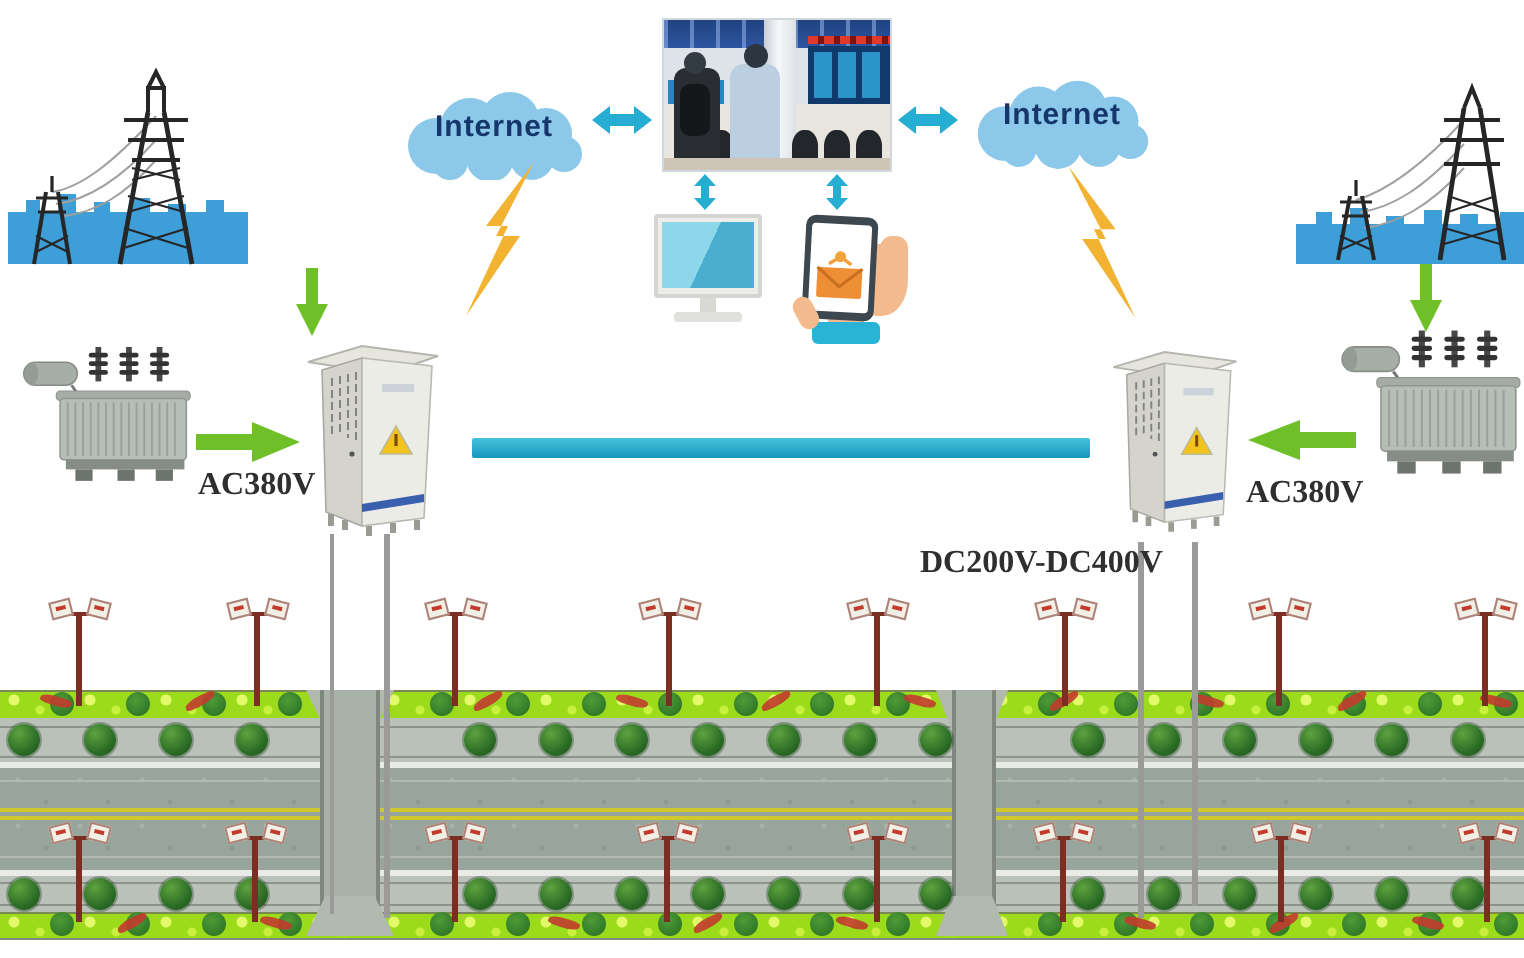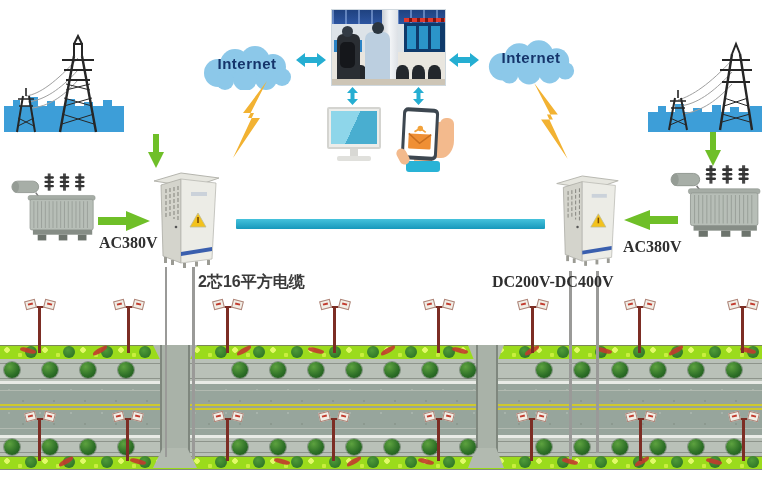--- a/index.html
+++ b/index.html
@@ -366,22 +366,21 @@
       <rect x="34" y="94" width="3" height="5"></rect>
         <rect x="46" y="92.5" width="3" height="5"></rect>
       <rect x="58" y="91" width="3" height="5"></rect>
     </g>
   </svg>
 
   <div class="banner-bar"></div>
 
   <div class="lbl lbl-serif" style="left:99px;top:234px">AC380V</div>
   <div class="lbl lbl-serif" style="left:623px;top:238px">AC380V</div>
-  <div class="lbl lbl-cn" style="left:198px;top:272px;font-weight:bold">2芯16平方电缆</div>
-  <div class="lbl lbl-serif" style="left:492px;top:273px">DC200V-DC400V</div>
+  <div class="lbl lbl-serif" style="left:460px;top:273px">DC200V-DC400V</div>
 
   <div class="cable" style="left:165px;top:267px;width:2px;height:190px"></div>
   <div class="cable" style="left:192px;top:267px;width:3px;height:192px"></div>
   <div class="cable" style="left:569px;top:271px;width:3px;height:188px"></div>
   <div class="cable" style="left:596px;top:271px;width:3px;height:182px"></div>
 
   <div class="band bed" style="top:345px;height:14px"></div>
   <div class="band walk" style="top:359px;height:22px"></div>
   <div class="hline" style="top:363px;height:1px;background:#8d948b"></div>
   <div class="hline" style="top:378px;height:1px;background:#8d948b"></div>

